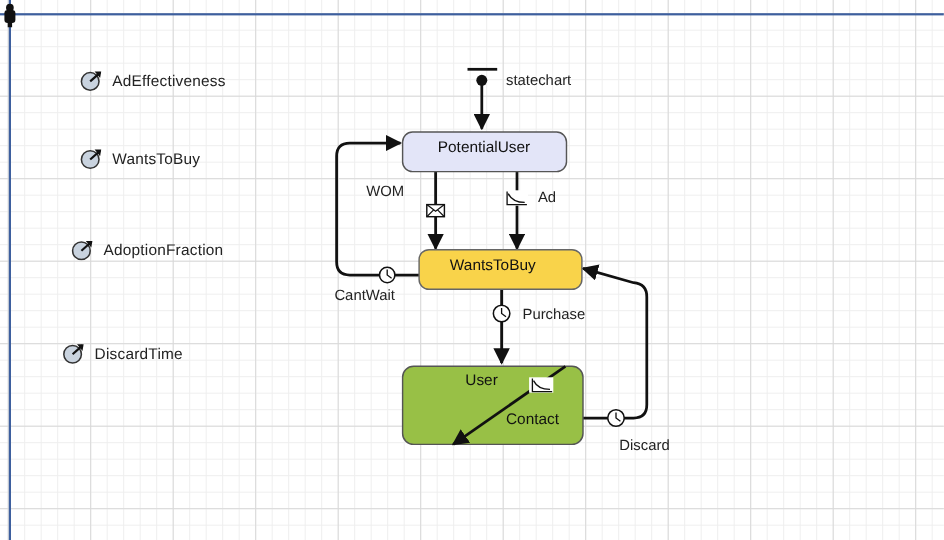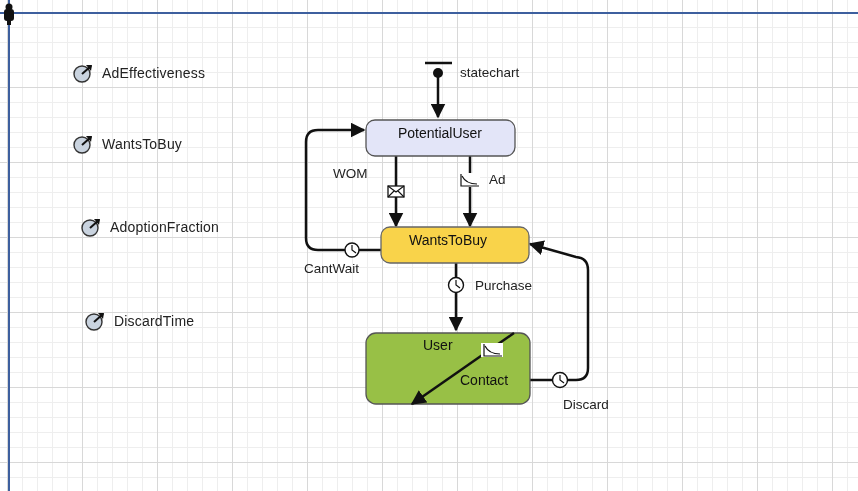--- a/index.html
+++ b/index.html
@@ -45,29 +45,29 @@
   <span class="param-label">AdEffectiveness</span>
 </div>
 <div class="param" style="left:72px; top:134px;">
   <svg class="param-icon" viewBox="0 0 24 20">
     <circle cx="10" cy="11" r="8" fill="#c9d3df" stroke="#333" stroke-width="1.4"></circle>
     <path d="M10 11 L19 3" stroke="#111" stroke-width="2"></path>
     <path d="M14 2 L20 2 L19 8 Z" fill="#111"></path>
   </svg>
   <span class="param-label">WantsToBuy</span>
 </div>
-<div class="param" style="left:80px; top:217px;">
+<div class="param" style="left:64px; top:217px;">
   <svg class="param-icon" viewBox="0 0 24 20">
     <circle cx="10" cy="11" r="8" fill="#c9d3df" stroke="#333" stroke-width="1.4"></circle>
     <path d="M10 11 L19 3" stroke="#111" stroke-width="2"></path>
     <path d="M14 2 L20 2 L19 8 Z" fill="#111"></path>
   </svg>
   <span class="param-label">AdoptionFraction</span>
 </div>
-<div class="param" style="left:84px; top:311px;">
+<div class="param" style="left:56px; top:311px;">
   <svg class="param-icon" viewBox="0 0 24 20">
     <circle cx="10" cy="11" r="8" fill="#c9d3df" stroke="#333" stroke-width="1.4"></circle>
     <path d="M10 11 L19 3" stroke="#111" stroke-width="2"></path>
     <path d="M14 2 L20 2 L19 8 Z" fill="#111"></path>
   </svg>
   <span class="param-label">DiscardTime</span>
 </div>
 
 <svg class="diagram" width="858" height="491" viewBox="0 0 858 491">
   <defs>

